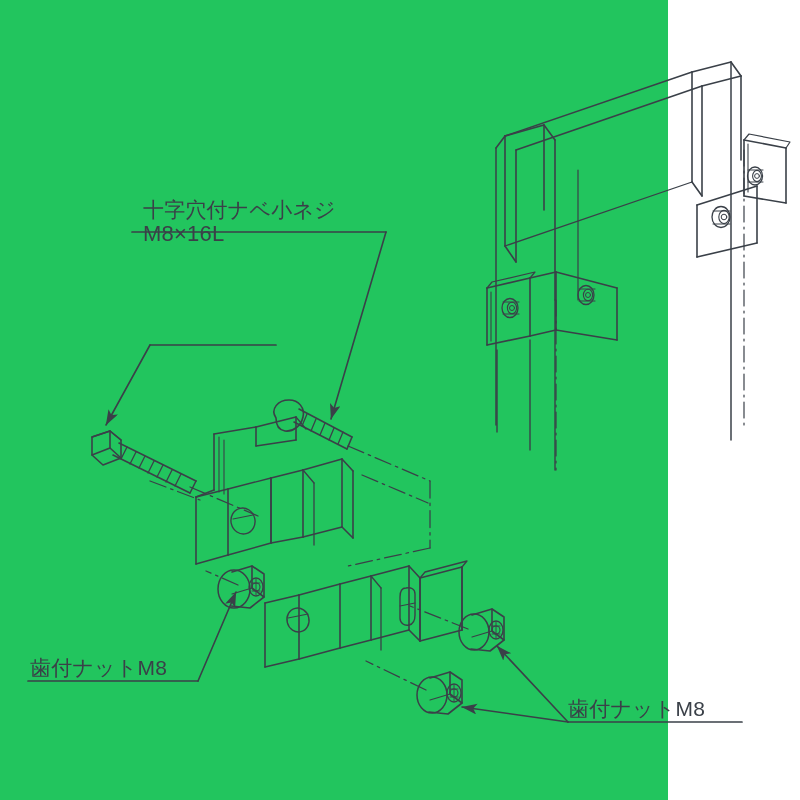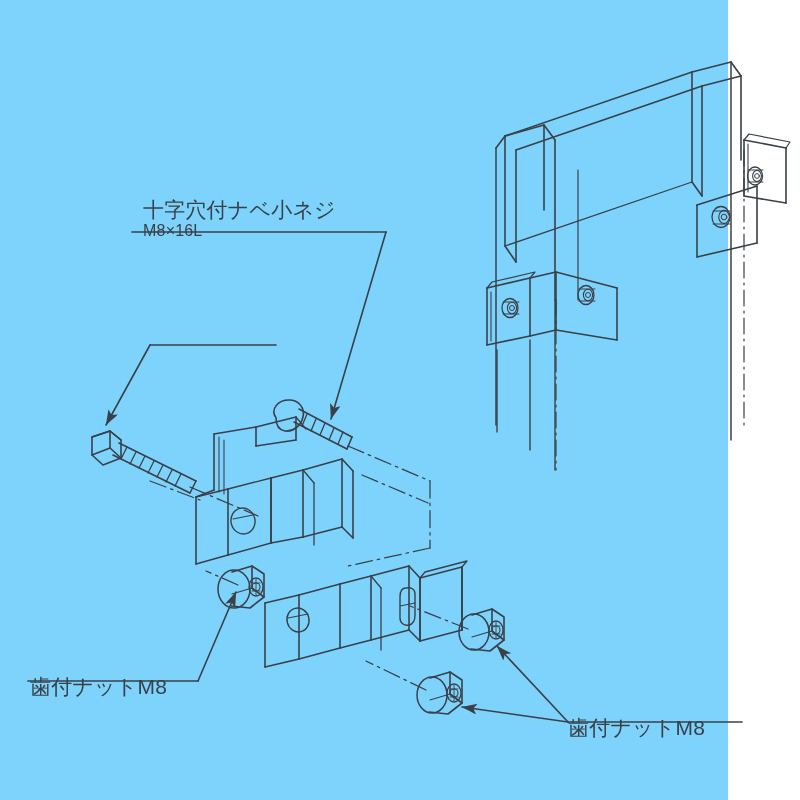--- a/index.html
+++ b/index.html
@@ -3,32 +3,32 @@
 <meta charset="utf-8">
 <title>bracket-assembly-diagram</title>
 <style>
   html,body{margin:0;padding:0;background:#ffffff;}
   body{
     width:800px;height:800px;
     font-family:"Liberation Sans","DejaVu Sans",sans-serif;
     -webkit-font-smoothing:antialiased;
     overflow:hidden;
   }
-  #stage{position:relative;width:728px;height:800px;background:#7dd3fc;}
+  #stage{position:relative;width:668px;height:800px;background:#22c55e;}
   #stage svg{position:absolute;left:0;top:0;width:800px;height:800px;}
   .lbl{
     position:absolute;
     color:#3a4048;
     white-space:nowrap;
     letter-spacing:.2px;
     line-height:1.12;
   }
   .lbl .jp{display:block;font-size:21px;}
-  .lbl .sz{display:block;font-size:16px;}
-  .lbl.one-line{font-size:21px;margin-top:19px;}
+  .lbl .sz{display:block;font-size:22px;}
+  .lbl.one-line{font-size:21px;}
 </style>
 </head>
 <body>
 
 <div id="stage">
 
   <svg viewBox="0 0 800 800">
     <defs>
       <marker id="arw" markerWidth="11" markerHeight="11" refX="9.4" refY="3.4" orient="auto" markerUnits="strokeWidth">
         <path d="M0,0 L9.6,3.4 L0,6.8 L2.3,3.4 Z" fill="#3a4048"></path>

